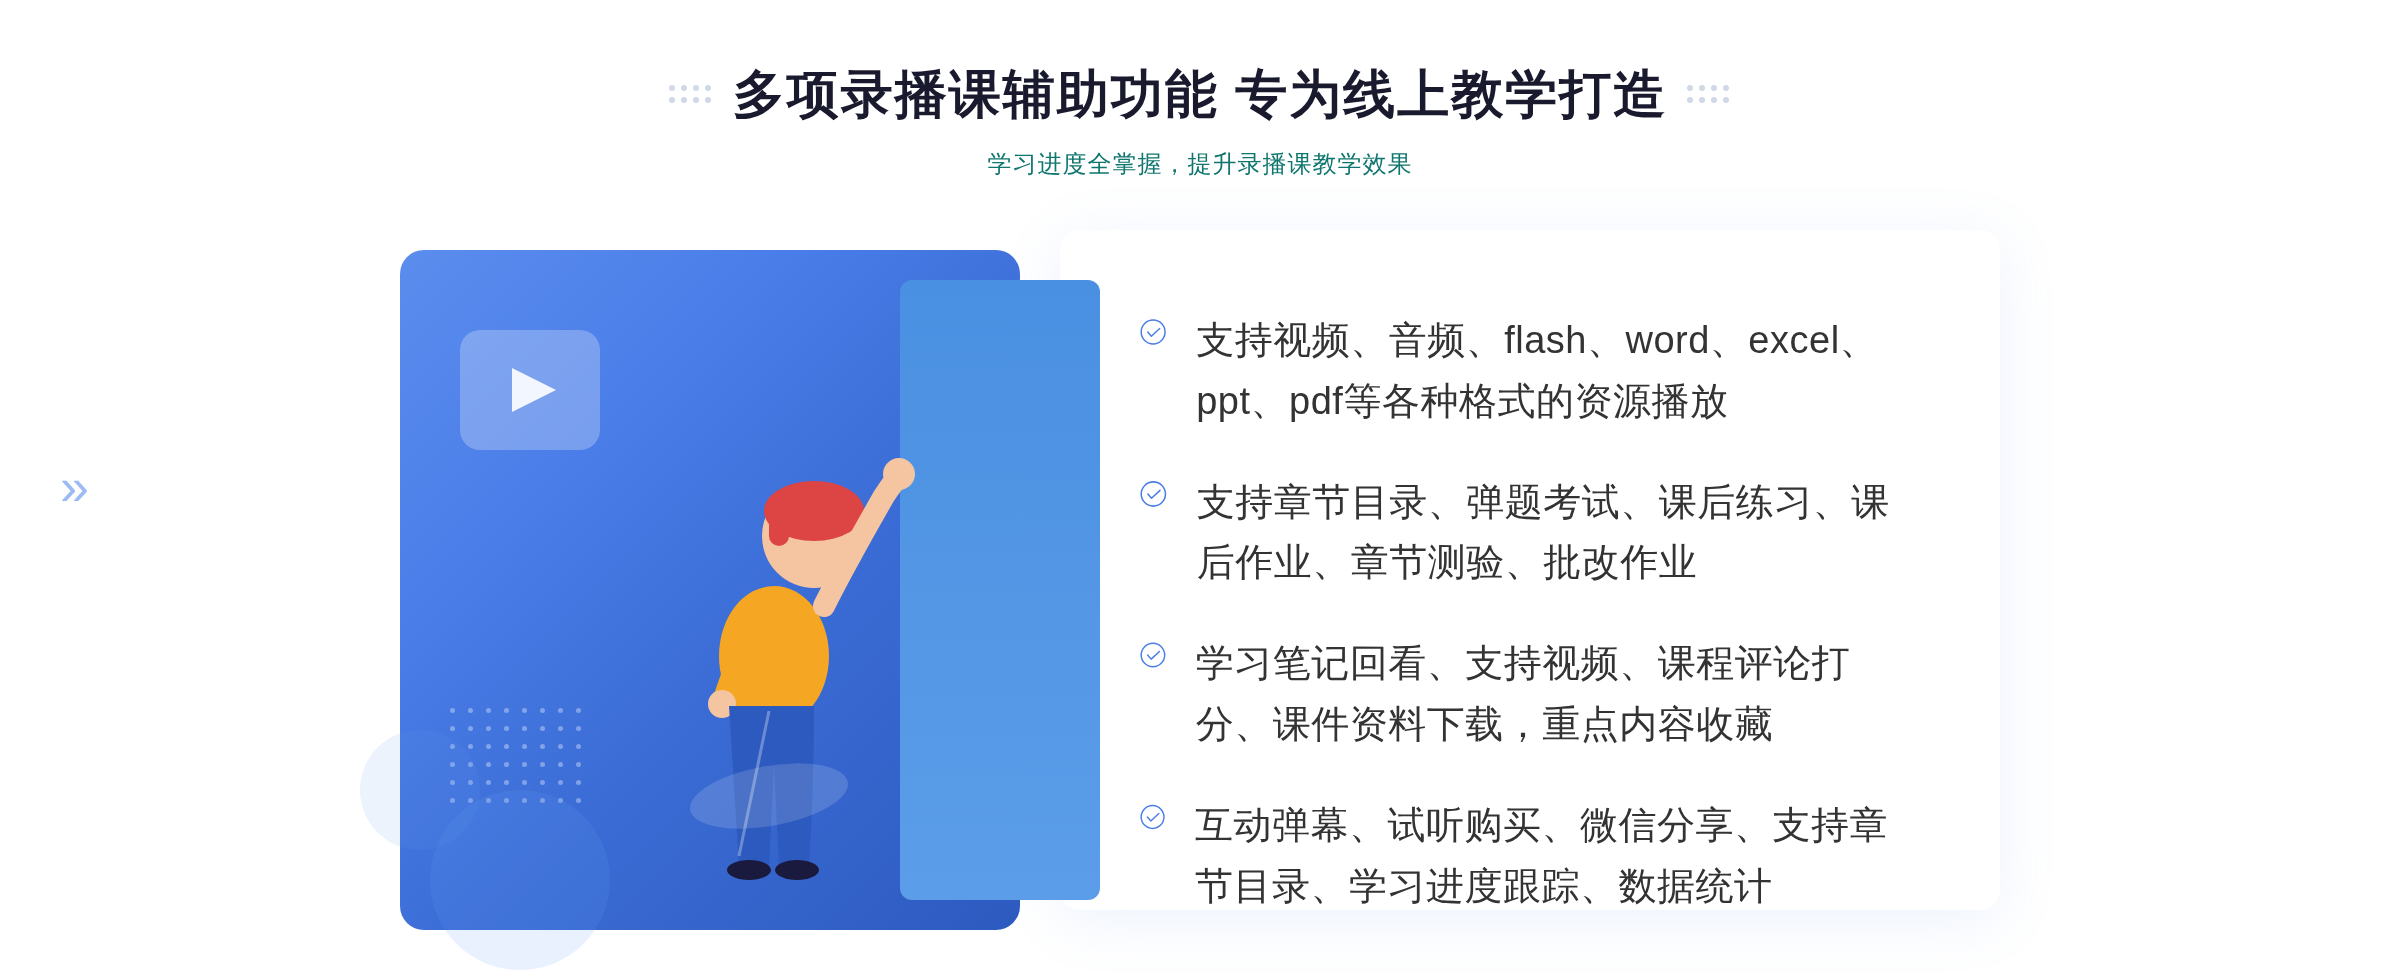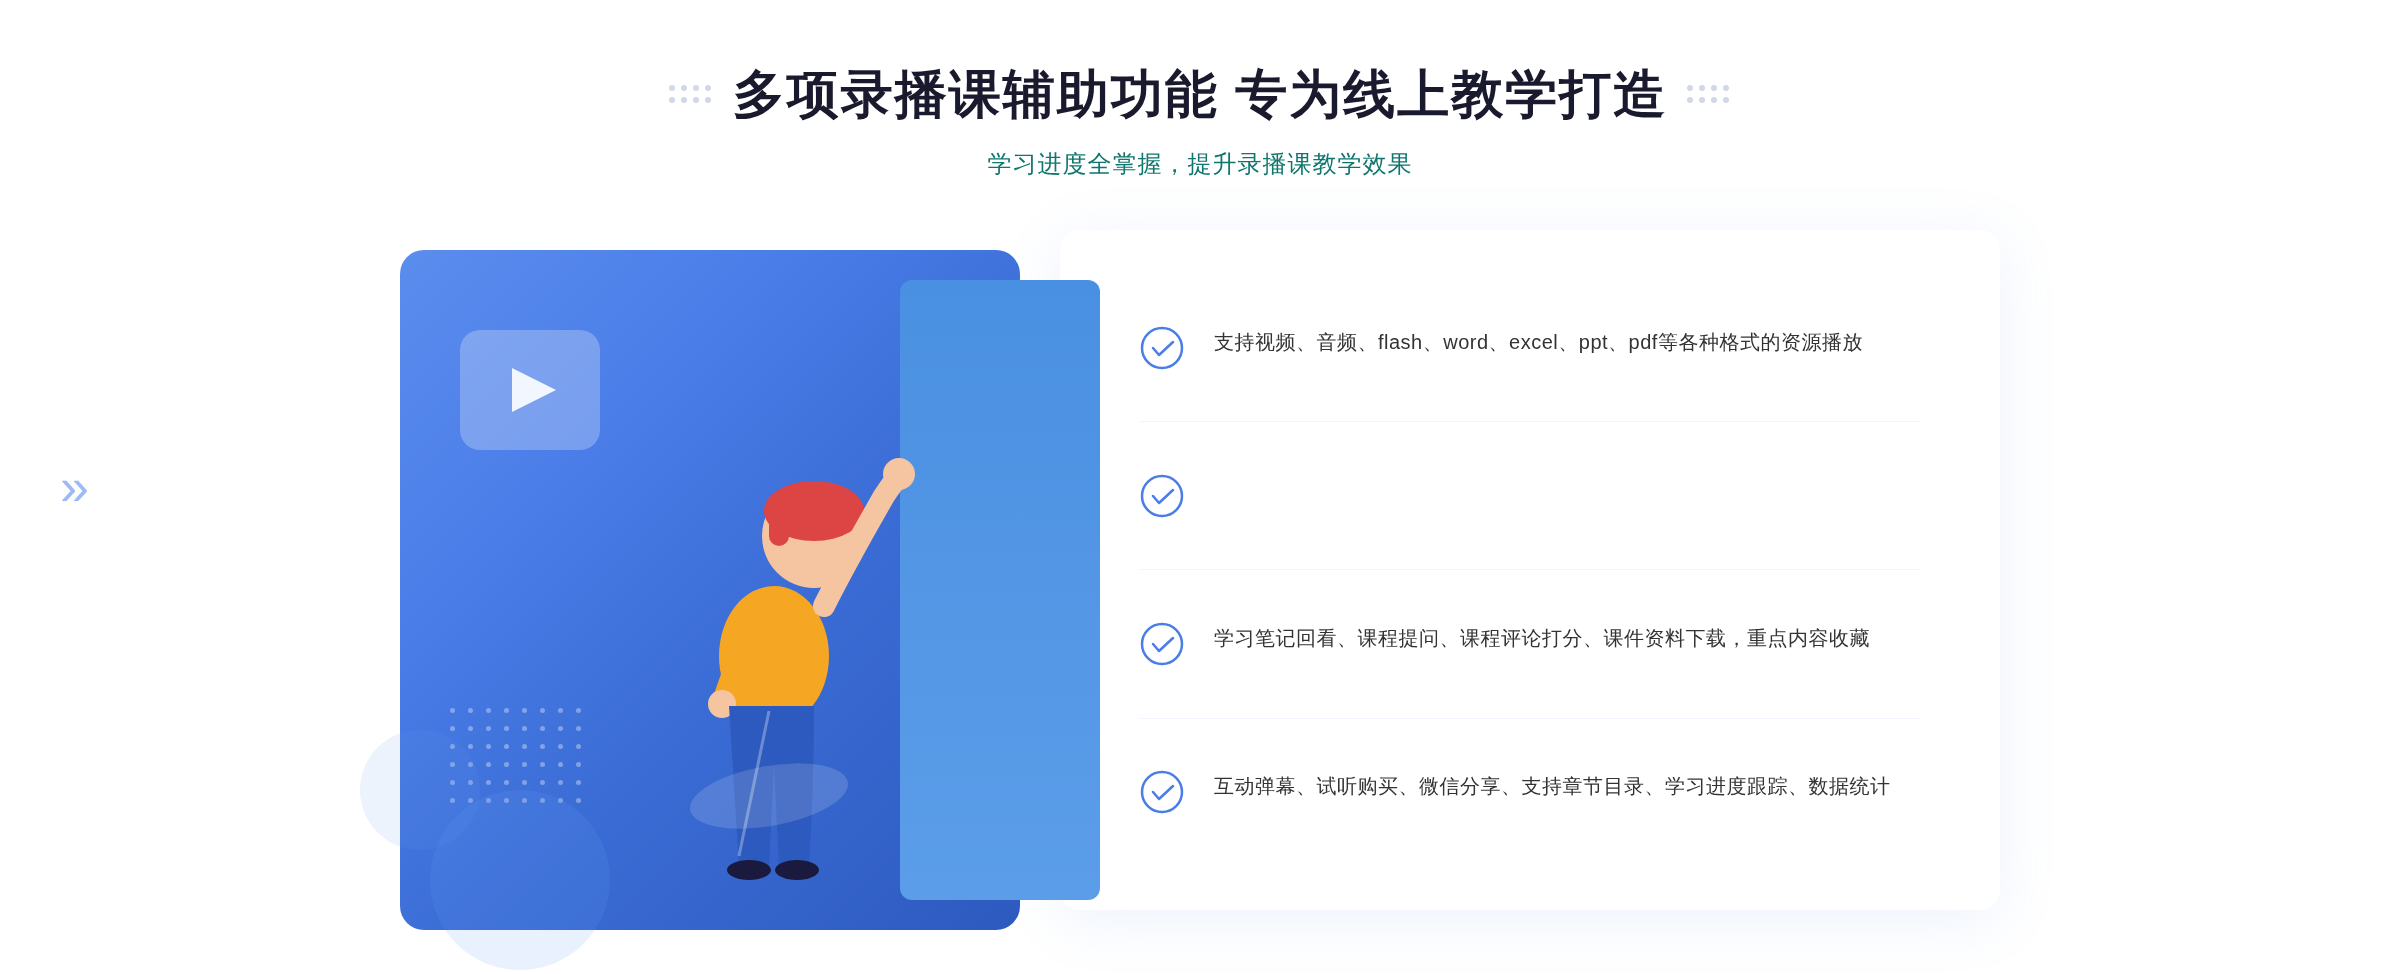--- a/index.html
+++ b/index.html
@@ -224,21 +224,21 @@
       gap: 30px;
       padding: 20px 0;
     }
 
     .check-circle-svg {
       width: 44px;
       height: 44px;
     }
 
     .feature-text {
-      font-size: 20px;
+      font-size: 38px;
       color: #333333;
       line-height: 1.6;
       font-weight: 400;
       letter-spacing: 0.5px;
     }
 
     .feature-divider {
       height: 1px;
       background: #f0f4ff;
       width: 100%;
@@ -401,30 +401,31 @@
         <span class="feature-text">支持视频、音频、flash、word、excel、ppt、pdf等各种格式的资源播放</span>
       </div>
 
       <div class="feature-divider"></div>
 
       <div class="feature-item">
         <svg class="check-circle-svg" viewBox="0 0 44 44" xmlns="http://www.w3.org/2000/svg">
           <circle cx="22" cy="22" r="20" fill="none" stroke="#4a7de8" stroke-width="2.5"></circle>
           <polyline points="13,22 19,29 33,16" fill="none" stroke="#4a7de8" stroke-width="2.5" stroke-linecap="round" stroke-linejoin="round"></polyline>
         </svg>
+        <span class="feature-text">支持章节目录、弹题考试、课后练习、课后作业、章节测验、批改作业</span>
       </div>
 
       <div class="feature-divider"></div>
 
       <div class="feature-item">
         <svg class="check-circle-svg" viewBox="0 0 44 44" xmlns="http://www.w3.org/2000/svg">
           <circle cx="22" cy="22" r="20" fill="none" stroke="#4a7de8" stroke-width="2.5"></circle>
           <polyline points="13,22 19,29 33,16" fill="none" stroke="#4a7de8" stroke-width="2.5" stroke-linecap="round" stroke-linejoin="round"></polyline>
         </svg>
-        <span class="feature-text">学习笔记回看、课程提问、课程评论打分、课件资料下载，重点内容收藏</span>
+        <span class="feature-text">学习笔记回看、支持视频、课程评论打分、课件资料下载，重点内容收藏</span>
       </div>
 
       <div class="feature-divider"></div>
 
       <div class="feature-item">
         <svg class="check-circle-svg" viewBox="0 0 44 44" xmlns="http://www.w3.org/2000/svg">
           <circle cx="22" cy="22" r="20" fill="none" stroke="#4a7de8" stroke-width="2.5"></circle>
           <polyline points="13,22 19,29 33,16" fill="none" stroke="#4a7de8" stroke-width="2.5" stroke-linecap="round" stroke-linejoin="round"></polyline>
         </svg>
         <span class="feature-text">互动弹幕、试听购买、微信分享、支持章节目录、学习进度跟踪、数据统计</span>

